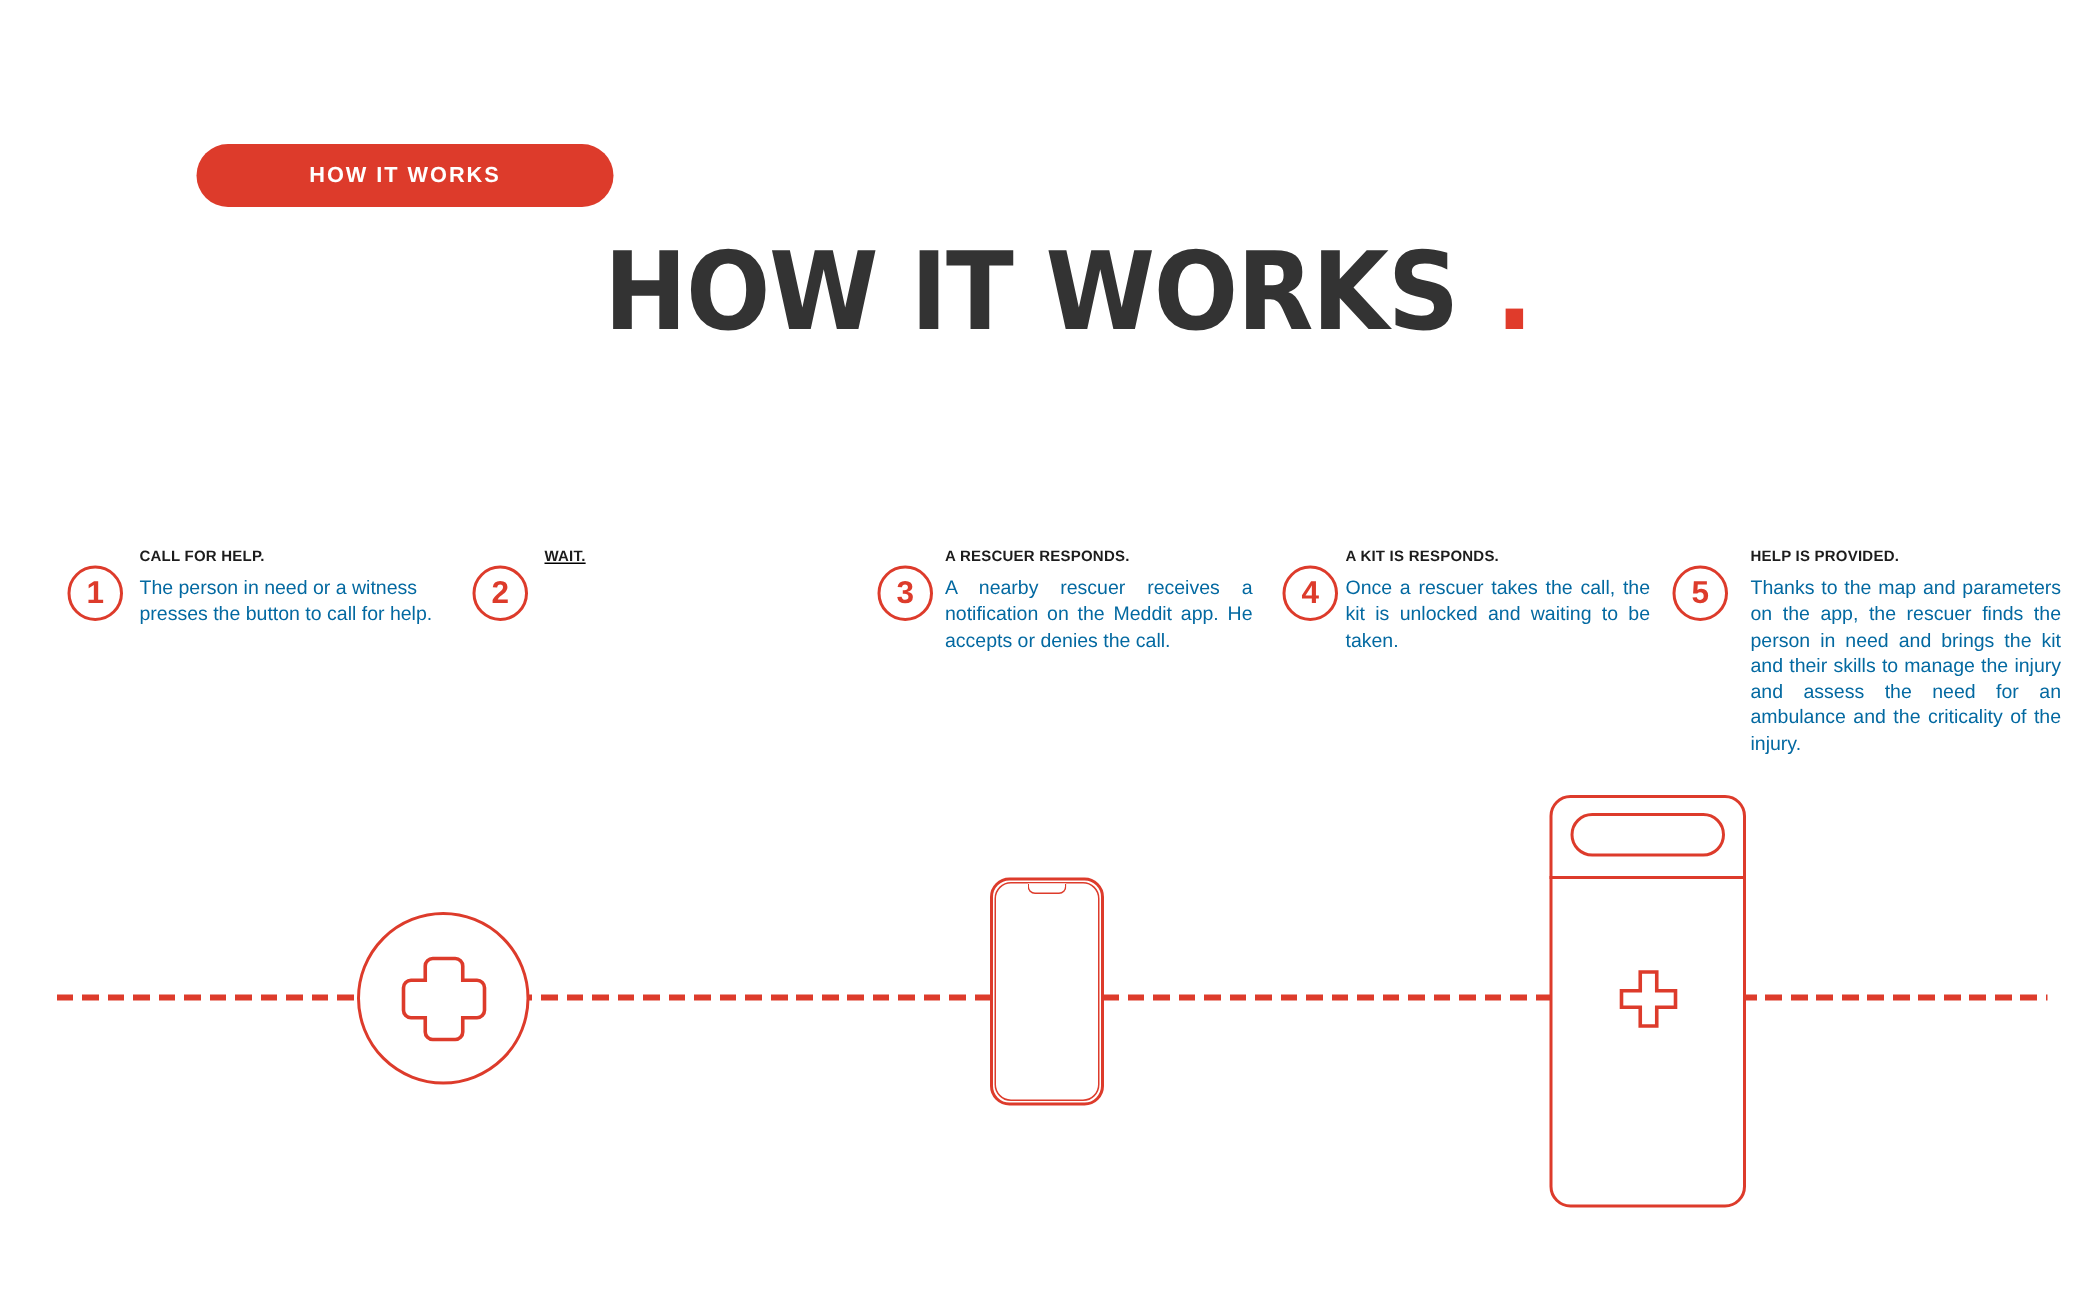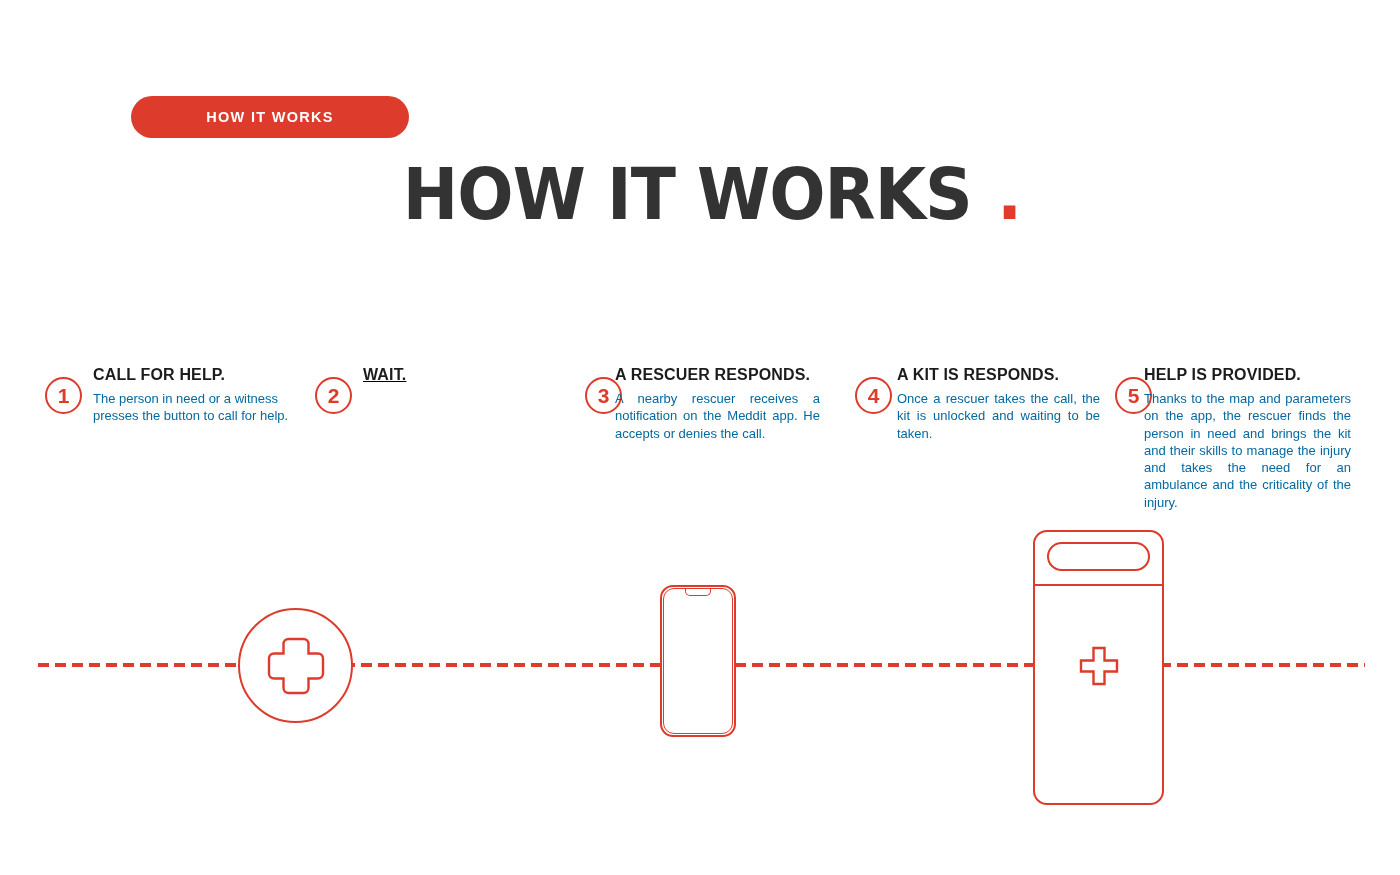--- a/index.html
+++ b/index.html
@@ -56,40 +56,40 @@
     border:2px solid #DD3B2B;
     border-radius:50%;
     display:flex; align-items:center; justify-content:center;
     color:#DD3B2B;
     font-size:21px;
     font-weight:bold;
     line-height:1;
   }
   .step-body { position:absolute; top:0; }
   .step-title {
-    font-size:16px;
+    font-size:10px;
     font-weight:bold;
     color:#1C1C1C;
     letter-spacing:0.15px;
     margin-bottom:6px;
     white-space:nowrap;
   }
   .step-text {
     font-size:13px;
     line-height:1.33;
     color:#0369a1;
   }
   .justify { text-align:justify; }
 
   
   .s1 { left:45px; }  .s1 .step-body { left:48px;  width:205px; }
   .s2 { left:315px; } .s2 .step-body { left:48px;  width:200px;text-decoration:underline; }
-  .s3 { left:585px; } .s3 .step-body { left:30px;  width:205px; }
+  .s3 { left:585px; } .s3 .step-body { left:45px;  width:205px; }
   .s4 { left:855px; } .s4 .step-body { left:42px;  width:203px; }
-  .s5 { left:1115px;} .s5 .step-body { left:29px;  width:207px; }
+  .s5 { left:1115px;} .s5 .step-body { left:52px;  width:207px; }
 
   
   .timeline {
     position:absolute;
     left:38px; top:663px;
     width:1327px; height:4px;
     background:repeating-linear-gradient(to right,
       #DD3B2B 0px, #DD3B2B 11px,
       rgba(0,0,0,0) 11px, rgba(0,0,0,0) 17px);
   }
@@ -199,21 +199,21 @@
     <div class="step-body">
       <div class="step-title">A KIT IS RESPONDS.</div>
       <div class="step-text justify">Once a rescuer takes the call, the kit is unlocked and waiting to be taken.</div>
     </div>
   </div>
 
   <div class="step s5">
     <div class="step-num">5</div>
     <div class="step-body">
       <div class="step-title">HELP IS PROVIDED.</div>
-      <div class="step-text justify">Thanks to the map and parameters on the app, the rescuer finds the person in need and brings the kit and their skills to manage the injury and takes the need  for an ambulance and the criticality of the injury.</div>
+      <div class="step-text justify">Thanks to the map and parameters on the app, the rescuer finds the person in need and brings the kit and their skills to manage the injury and assess the need  for an ambulance and the criticality of the injury.</div>
     </div>
   </div>
 
 </div>
 
 <div class="timeline"></div>
 
 <div class="icon ic-circle">
   <div class="ring"></div>
   <div class="cross-wrap">

